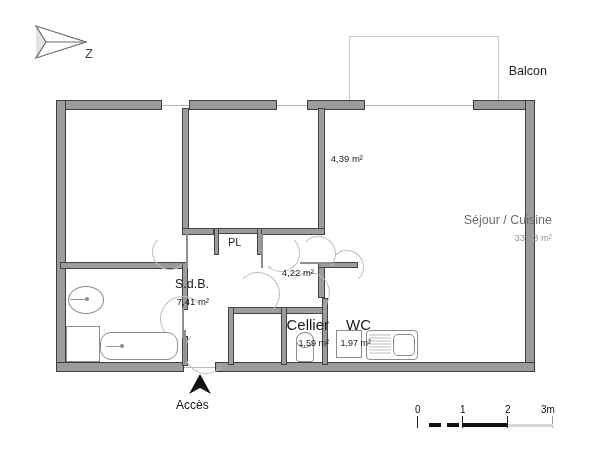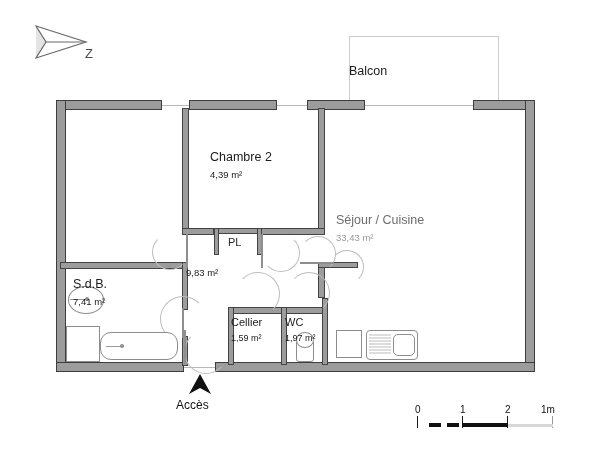--- a/index.html
+++ b/index.html
@@ -51,28 +51,29 @@
     border-bottom:none;
     box-sizing:border-box;
     background:#ffffff;
   }
   .balcony-sill{
     position:absolute;height:2px;background:#d2d2d2;
   }
   
   .rlabel{
     position:absolute;
-    text-align:left;
+    text-align:right;
     color:#1b1b1b;
     line-height:1.25;
     white-space:nowrap;
+    margin-left:48px;
   }
   .rlabel .nm{font-size:12.5px;display:block;}
   .rlabel .ar{font-size:9.5px;display:block;margin-top:3px;}
-  .rlabel.small .nm{font-size:11px;}
+  .rlabel.small .nm{font-size:15px;}
   .rlabel.small .ar{font-size:9px;}
   .rlabel.faded .nm,.rlabel.faded .ar{color:#9a9a9a;}
   .pl-label{
     position:absolute;font-size:11px;color:#2a2a2a;
   }
   .accesslbl{
     position:absolute;font-size:12px;color:#111;
   }
   
   .fx{position:absolute;box-sizing:border-box;}
@@ -217,36 +218,35 @@
       <line x1="0" y1="11" x2="22" y2="11"></line>
       <line x1="0" y1="14" x2="22" y2="14"></line>
       <line x1="0" y1="17" x2="22" y2="17"></line>
       <line x1="0" y1="20" x2="22" y2="20"></line>
     </g>
   </svg>
   <div class="fx fx-rect" style="left:393px;top:334px;width:22px;height:22px;border-radius:5px;"></div>
 
 
   <div class="rlabel" style="left:210px;top:150px;width:105px;">
-    <span class="nm">Chambre 2</span>
     <span class="ar">4,39 m²</span>
   </div>
 
-  <div class="rlabel faded" style="left:336px;top:213px;width:136px;">
+  <div class="rlabel faded" style="left:368px;top:213px;width:136px;">
     <span class="nm" style="color:#6d6d6d;">Séjour / Cuisine</span>
     <span class="ar">33,43 m²</span>
   </div>
 
   <div class="rlabel" style="left:73px;top:277px;width:88px;">
     <span class="nm">S.d.B.</span>
     <span class="ar">7,41 m²</span>
   </div>
 
   <div class="rlabel" style="left:186px;top:264px;width:80px;">
-    <span class="ar">9,83 m²</span>
+    <span class="ar">4,22 m²</span>
   </div>
 
   <div class="rlabel small" style="left:231px;top:316px;width:50px;">
     <span class="nm">Cellier</span>
     <span class="ar">1,59 m²</span>
   </div>
 
   <div class="rlabel small" style="left:285px;top:316px;width:38px;">
     <span class="nm">WC</span>
     <span class="ar">1,97 m²</span>
@@ -254,21 +254,21 @@
 
   <svg class="arrow-up" style="left:188px;top:374px;" width="24" height="22">
     <path d="M12 0 L23 20 L12 14 L1 20 Z" fill="#111111"></path>
   </svg>
   <div class="accesslbl" style="left:176px;top:398px;">Accès</div>
 
   <div class="scale">
     <span class="num" style="left:0px;top:0px;">0</span>
     <span class="num" style="left:45px;top:0px;">1</span>
     <span class="num" style="left:90px;top:0px;">2</span>
-    <span class="num" style="left:126px;top:0px;">1m</span>
+    <span class="num" style="left:126px;top:0px;">3m</span>
 
     <div class="tick" style="left:2px;top:12px;height:12px;"></div>
     <div class="tick" style="left:47px;top:12px;height:12px;"></div>
     <div class="tick" style="left:92px;top:12px;height:12px;"></div>
     <div class="tick" style="left:137px;top:12px;height:12px;background:#9a9a9a;"></div>
 
     <div class="seg-dash" style="left:14px;top:19px;width:12px;"></div>
     <div class="seg-dash" style="left:32px;top:19px;width:12px;"></div>
     <div class="seg-solid" style="left:47px;top:19px;width:46px;"></div>
     <div class="seg-light" style="left:93px;top:20px;width:45px;"></div>

